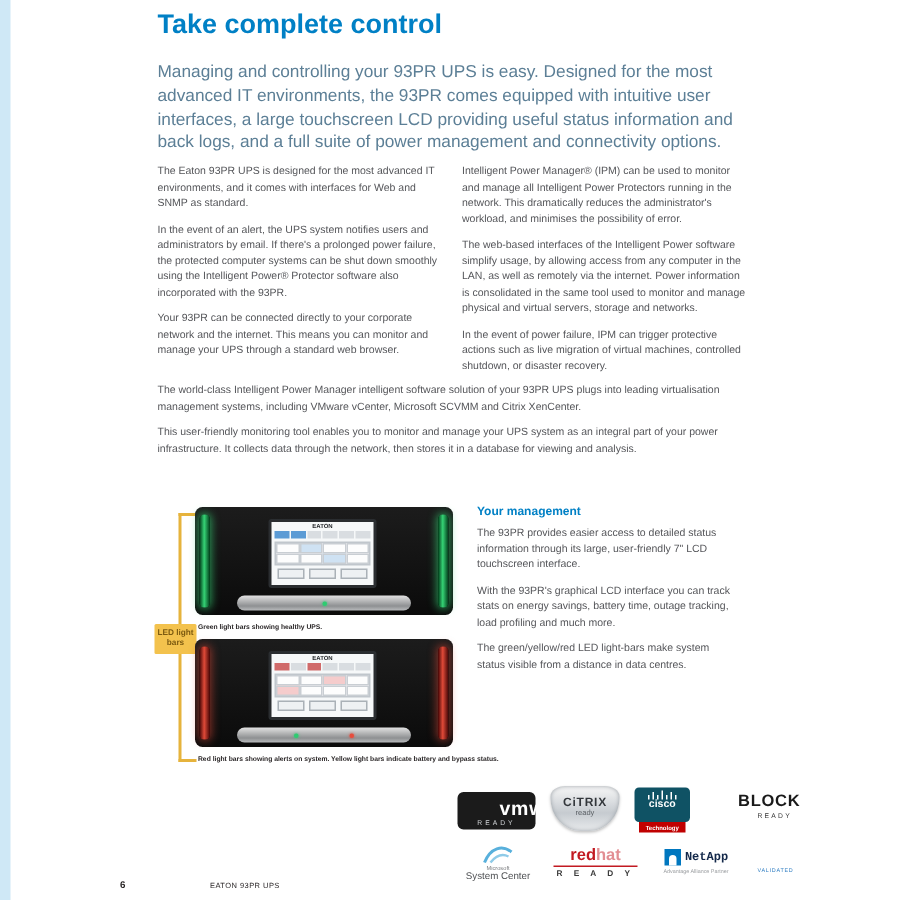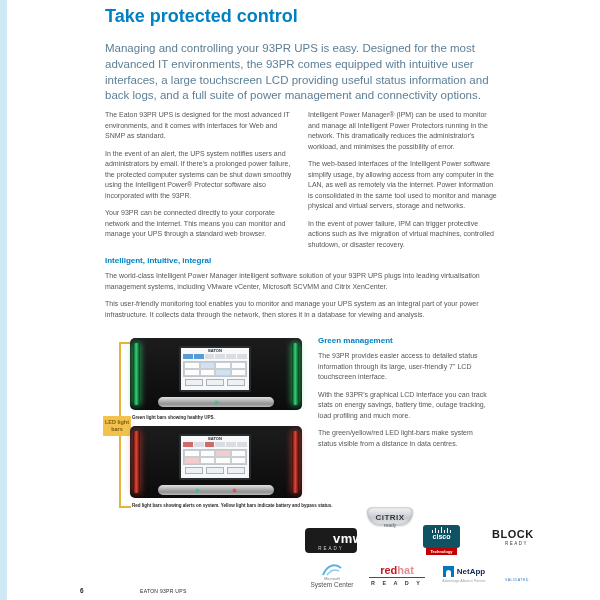--- a/index.html
+++ b/index.html
@@ -58,21 +58,21 @@
   .caption.c1{top:79px;} .caption.c2{top:167px;}
 
   .easy{position:absolute;left:318px;top:336px;width:170px;}
 
   
   .logo{position:absolute;text-align:center;}
   .lg-vmware{left:305px;top:528px;width:52px;background:#1b1b1b;border-radius:4px;padding:3px 0 2px;}
   .lg-vmware .nm{display:block;color:#fff;font-weight:bold;font-size:13px;letter-spacing:0.5px;padding-left:28px;}
   .lg-vmware .rd{display:block;color:#cfd2d5;font-size:4.5px;letter-spacing:2px;}
 
-  .lg-citrix{left:367px;top:507px;width:46px;height:18px;
+  .lg-citrix{left:367px;top:524px;width:46px;height:30px;
              background:linear-gradient(180deg,#f7f7f7,#c6cbd0 60%,#e9ebed);
              border-radius:10px 10px 20px 20px / 7px 7px 22px 22px;
              box-shadow:inset 0 0 3px #9aa0a6,0 1px 2px rgba(0,0,0,.25);}
   .lg-citrix .nm{display:block;margin-top:6px;font-size:8px;font-weight:bold;color:#33373b;letter-spacing:0.5px;}
   .lg-citrix .rd{display:block;font-size:5px;color:#5a5f64;}
 
   .lg-cisco{left:423px;top:525px;width:37px;height:21px;background:#0f5264;border-radius:3px;padding-top:2px;}
   .lg-cisco .bars{display:flex;justify-content:center;align-items:flex-end;gap:1.5px;height:6px;}
   .lg-cisco .bars i{width:1.5px;background:#fff;display:block;}
   .lg-cisco .bars i:nth-child(1){height:3px;} .lg-cisco .bars i:nth-child(2){height:5px;}
@@ -96,56 +96,55 @@
   .lg-redhat{left:369px;top:564px;width:56px;}
   .lg-redhat .word{display:block;font-size:11px;font-weight:bold;border-bottom:1.5px solid #c21a22;padding-bottom:1px;}
   .lg-redhat .word .r{color:#c21a22;text-align:center;} .lg-redhat .word .h{color:#e28e93;}
   .lg-redhat .rd{display:block;font-size:5.5px;font-weight:bold;color:#3a3a3a;letter-spacing:3px;margin-top:2px;}
 
   .lg-netapp{left:433px;top:566px;width:62px;}
   .lg-netapp .row{display:flex;align-items:center;justify-content:center;gap:3px;}
   .lg-netapp .mark{width:11px;height:11px;background:#0077bf;position:relative;}
   .lg-netapp .mark i{position:absolute;left:3px;top:4px;width:5px;height:7px;background:#fff;
                      border-radius:2.5px 2.5px 0 0;}
-  .lg-netapp .nm{font-size:8px;font-weight:bold;color:#13284a;}
+  .lg-netapp .nm{font-size:8px;font-weight:bold;color:#13284a;font-family:Liberation Mono, monospace;}
   .lg-netapp .sub{display:block;font-size:3.6px;color:#9a9da0;margin-top:1.5px;}
 
   .lg-emc{left:502px;top:560px;width:30px;}
   .lg-emc .badge{background:#2d7cc1;border-radius:3px;padding:2px 0 3px;color:#fff;}
   .lg-emc .l1{display:block;font-size:5px;font-weight:bold;}
   .lg-emc .l2{display:block;font-size:5.5px;font-weight:bold;letter-spacing:0.5px;}
   .lg-emc .l3{display:block;font-size:4px;letter-spacing:1px;}
   .lg-emc .l4{display:block;font-size:3.6px;color:#2d7cc1;letter-spacing:0.5px;margin-top:1px;}
 
   .footer-num{position:absolute;left:80px;top:587px;font-size:6.5px;font-weight:bold;color:#231f20;}
   .footer-doc{position:absolute;left:140px;top:588px;font-size:5px;color:#231f20;letter-spacing:0.3px;}
 </style>
 </head>
 <body>
 
 <div class="page">
   <div class="edge-strip"></div>
 
-  <h1 class="title">Take protected control</h1>
+  <h1 class="title">Take complete control</h1>
   <p class="intro">Managing and controlling your 93PR UPS is easy. Designed for the most advanced IT environments, the 93PR comes equipped with intuitive user interfaces, a large touchscreen LCD providing useful status information and back logs, and a full suite of power management and connectivity options.</p>
 
   <div class="col-left bodytxt">
     <p>The Eaton 93PR UPS is designed for the most advanced IT environments, and it comes with interfaces for Web and SNMP as standard.</p>
     <p>In the event of an alert, the UPS system notifies users and administrators by email. If there's a prolonged power failure, the protected computer systems can be shut down smoothly using the Intelligent Power® Protector software also incorporated with the 93PR.</p>
     <p>Your 93PR can be connected directly to your corporate network and the internet. This means you can monitor and manage your UPS through a standard web browser.</p>
   </div>
 
   <div class="col-right bodytxt">
     <p>Intelligent Power Manager® (IPM) can be used to monitor and manage all Intelligent Power Protectors running in the network. This dramatically reduces the administrator's workload, and minimises the possibility of error.</p>
     <p>The web-based interfaces of the Intelligent Power software simplify usage, by allowing access from any computer in the LAN, as well as remotely via the internet. Power information is consolidated in the same tool used to monitor and manage physical and virtual servers, storage and networks.</p>
     <p>In the event of power failure, IPM can trigger protective actions such as live migration of virtual machines, controlled shutdown, or disaster recovery.</p>
   </div>
 
   <div class="section bodytxt">
-    <h2 class="colhead">Intelligent, intuitive, integral</h2>
     <p>The world-class Intelligent Power Manager intelligent software solution of your 93PR UPS plugs into leading virtualisation management systems, including VMware vCenter, Microsoft SCVMM and Citrix XenCenter.</p>
     <p>This user-friendly monitoring tool enables you to monitor and manage your UPS system as an integral part of your power infrastructure. It collects data through the network, then stores it in a database for viewing and analysis.</p>
   </div>
 
   <div class="figure">
     <div class="bracket-v"></div>
     <div class="bracket-h top"></div>
     <div class="bracket-h bot"></div>
     <div class="led-label">LED light bars</div>
 
@@ -215,21 +214,21 @@
       </div>
       <div class="handle">
         <span class="led-dot g"></span>
         <span class="led-dot r"></span>
       </div>
     </div>
     <div class="caption c2">Red light bars showing alerts on system. Yellow light bars indicate battery and bypass status.</div>
   </div>
 
   <div class="easy bodytxt">
-    <h2 class="colhead">Green management</h2>
+    <h2 class="colhead">Your management</h2>
     <p>The 93PR provides easier access to detailed status information through its large, user-friendly 7" LCD touchscreen interface.</p>
     <p>With the 93PR's graphical LCD interface you can track stats on energy savings, battery time, outage tracking, load profiling and much more.</p>
     <p>The green/yellow/red LED light-bars make system status visible from a distance in data centres.</p>
   </div>
 
   <div class="logo lg-vmware">
     <span class="nm">vmware</span>
     <span class="rd">READY</span>
   </div>
 

